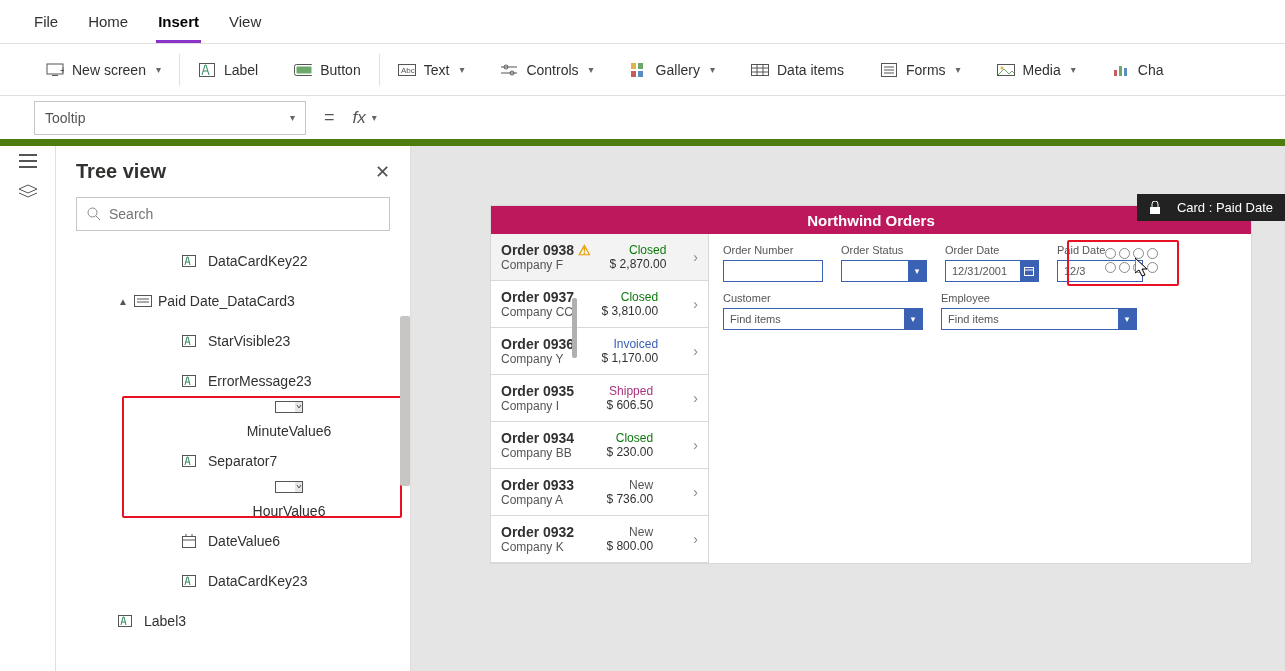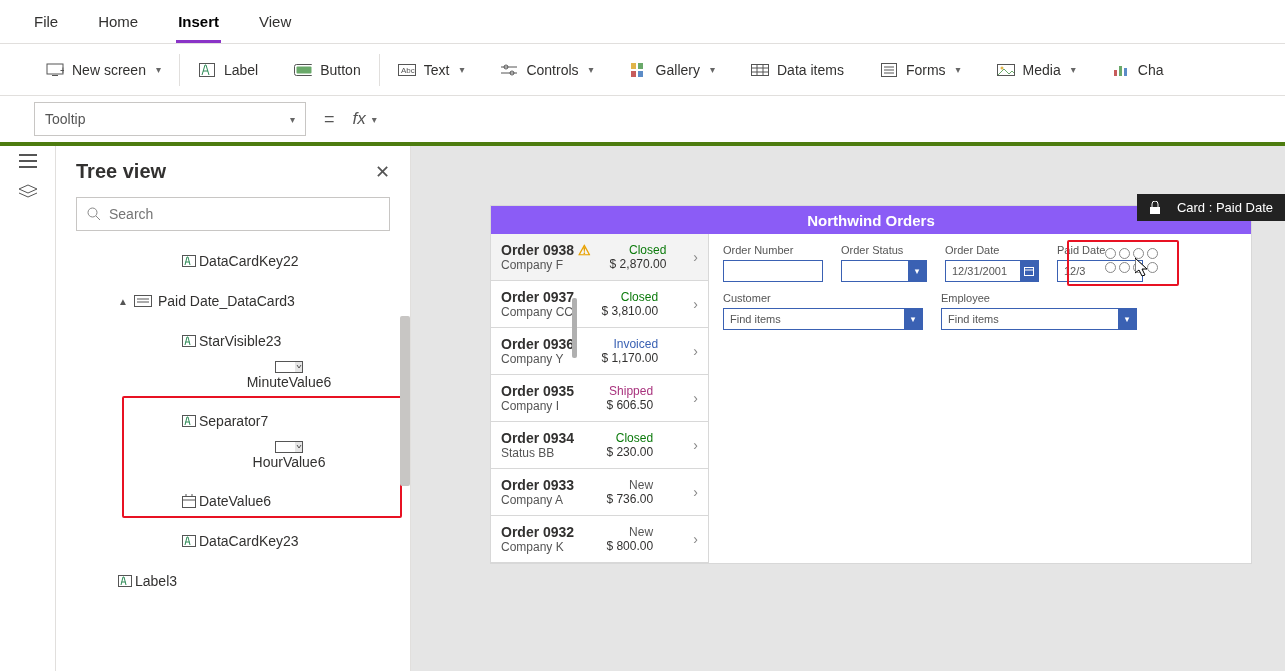--- a/index.html
+++ b/index.html
@@ -1,33 +1,33 @@
 <!DOCTYPE html>
 <html><head>
 <meta charset="utf-8">
 <style>
   * { box-sizing: border-box; margin: 0; padding: 0; font-family: "Segoe UI", Arial, sans-serif; }
   body { width: 1285px; height: 671px; background: #fff; overflow: hidden; font-size: 14px; color: #323130; }
 
   
-  .menubar { display: flex; align-items: center; height: 44px; padding: 0 34px; gap: 40px; border-bottom: 1px solid #e1dfdd; }
+  .menubar { display: flex; align-items: center; height: 44px; padding: 0 34px; gap: 30px; border-bottom: 1px solid #e1dfdd; }
   .menubar span { cursor: pointer; font-size: 15px; color: #323130; }
   .menubar .active { font-weight: 600; color: #000; position: relative; }
   .menubar .active::after { content: ""; position: absolute; left: -2px; right: -2px; bottom: -13px; height: 3px; background: #8a34c7; }
 
   
   .ribbon { display: flex; align-items: center; height: 52px; border-bottom: 1px solid #e1dfdd; padding: 0 28px; gap: 0; }
   .ribbon .grp { display: flex; align-items: center; gap: 8px; padding: 0 18px; cursor: pointer; height: 100%; }
   .ribbon .sep { width: 1px; height: 32px; background: #e1dfdd; }
   .ribbon .lbl { font-size: 14px; color: #323130; }
   .caret { font-size: 10px; margin-left: 2px; color: #666; }
   .ico { width: 18px; height: 14px; display: inline-flex; align-items: center; justify-content: center; }
 
   
-  .fbar { display: flex; align-items: center; height: 50px; border-bottom: 4px solid #4d7c0f; padding: 0 34px; gap: 18px; }
+  .fbar { display: flex; align-items: center; height: 50px; border-bottom: 7px solid #4d7c0f; padding: 0 34px; gap: 18px; }
   .prop-select { width: 272px; height: 34px; border: 1px solid #c8c6c4; display: flex; align-items: center; justify-content: space-between; padding: 0 10px; color: #555; cursor: pointer; }
   .eq { font-size: 18px; color: #555; }
   .fx { font-style: italic; font-size: 17px; color: #555; cursor: pointer; }
   .fxwrap { display: flex; align-items: center; gap: 4px; }
   .formula-input { flex: 1; height: 34px; border: none; background: transparent; }
 
   
   .main { display: flex; height: calc(671px - 44px - 52px - 50px); }
 
   
@@ -40,34 +40,34 @@
 
   
   .tree { width: 355px; border-right: 1px solid #e1dfdd; display: flex; flex-direction: column; position: relative; }
   .tree-head { display: flex; justify-content: space-between; align-items: center; padding: 14px 20px 10px 20px; }
   .tree-head h2 { font-size: 20px; font-weight: 700; }
   .tree-head .close { font-size: 18px; color: #555; cursor: pointer; }
   .search { margin: 4px 20px 10px 20px; height: 34px; border: 1px solid #c8c6c4; display: flex; align-items: center; padding: 0 10px; gap: 8px; }
   .search input { border: none; outline: none; flex: 1; font-size: 14px; color: #555; }
 
   .tree-body { flex: 1; overflow: hidden; position: relative; }
-  .node { display: flex; align-items: center; height: 40px; gap: 1px; cursor: pointer; }
+  .node { display: flex; align-items: center; height: 40px; gap: 10px; cursor: pointer; }
   .node .tico { width: 18px; display: inline-flex; align-items: center; justify-content: center; }
   .node.l2 { padding-left: 124px; }
   .node.l2.input { padding-left: 112px; flex-direction: column; }
   .node-collapse { display: flex; align-items: center; gap: 6px; padding-left: 62px; height: 40px; font-size: 10px; color: #555; }
   .redbox { position: absolute; left: 66px; right: 8px; border: 2px solid #e81123; border-radius: 2px; pointer-events: none; }
   .node.labeled { padding-left: 60px; }
 
   .tree-scrollbar { position: absolute; right: 0; top: 170px; width: 10px; height: 170px; background: #c8c6c4; border-radius: 2px; }
 
   
   .canvas { flex: 1; background: #e5e5e5; position: relative; overflow: hidden; }
   .app { position: absolute; left: 80px; top: 60px; width: 760px; background: #fff; box-shadow: 0 0 0 1px #d8d8d8; }
-  .apphead { height: 28px; background: #8b5cf6; color: #fff; display: flex; align-items: center; justify-content: center; font-weight: 600; font-size: 15px; }
+  .apphead { height: 28px; background: #be185d; color: #fff; display: flex; align-items: center; justify-content: center; font-weight: 600; font-size: 15px; }
   .appbody { display: flex; }
   .orders { width: 218px; border-right: 1px solid #d8d8d8; }
   .order { display: flex; align-items: center; justify-content: space-between; padding: 8px 10px; border-bottom: 1px solid #d8d8d8; cursor: pointer; position: relative; }
   .order:first-child { background: #f3f3f3; }
   .ordl { display: flex; flex-direction: column; font-size: 12px; }
   .ordl .t { font-weight: 600; font-size: 14px; }
   .ordl .c { color: #555; }
   .ordr { display: flex; flex-direction: column; align-items: flex-end; font-size: 12px; margin-right: 8px; }
   .status-Closed { color: #0b7a0b; }
   .status-Invoiced { color: #3a61b3; }
@@ -277,20 +277,29 @@
           </span> <span style="font-size:14px;color:#323130">Paid Date_DataCard3</span></div>
       <div class="node l2">
           <span class="tico">
             <svg width="14" height="12">
               <rect x="0.5" y="0.5" width="13" height="11" fill="none" stroke="#555"></rect>
               <path d="M3 10 L5 2 L6 2 L8 10 M3.5 7 L7.5 7" stroke="#2e8b57" fill="none"></path>
             </svg>
           </span>
           <span>StarVisible23</span>
         </div>
+      <div class="node l2">
+          <span class="tico">
+            <svg width="14" height="12">
+              <rect x="0.5" y="0.5" width="13" height="11" fill="none" stroke="#555"></rect>
+              <path d="M3 10 L5 2 L6 2 L8 10 M3.5 7 L7.5 7" stroke="#2e8b57" fill="none"></path>
+            </svg>
+          </span>
+          <span>ErrorMessage23</span>
+        </div>
       <div class="node l2 input">
           <span class="tico" style="width:28px">
             <svg width="28" height="12">
               <rect x="0.5" y="0.5" width="27" height="11" fill="none" stroke="#555"></rect>
               <rect x="20" y="0.5" width="7" height="11" fill="#555" opacity="0.15"></rect>
               <polyline points="22,4 24,7 26,4" fill="none" stroke="#555"></polyline>
             </svg>
           </span>
           <span>MinuteValue6</span>
         </div>
@@ -393,21 +402,21 @@
               </div>
               <div class="ordr">
                 <span class="status-Shipped">Shipped</span>
                 <span>$ 606.50</span>
               </div>
               <span class="chev">›</span>
             </div>
             <div class="order">
               <div class="ordl">
                 <span class="t">Order 0934</span>
-                <span class="c">Status BB</span>
+                <span class="c">Company BB</span>
               </div>
               <div class="ordr">
                 <span class="status-Closed">Closed</span>
                 <span>$ 230.00</span>
               </div>
               <span class="chev">›</span>
             </div>
             <div class="order">
               <div class="ordl">
                 <span class="t">Order 0933</span>

